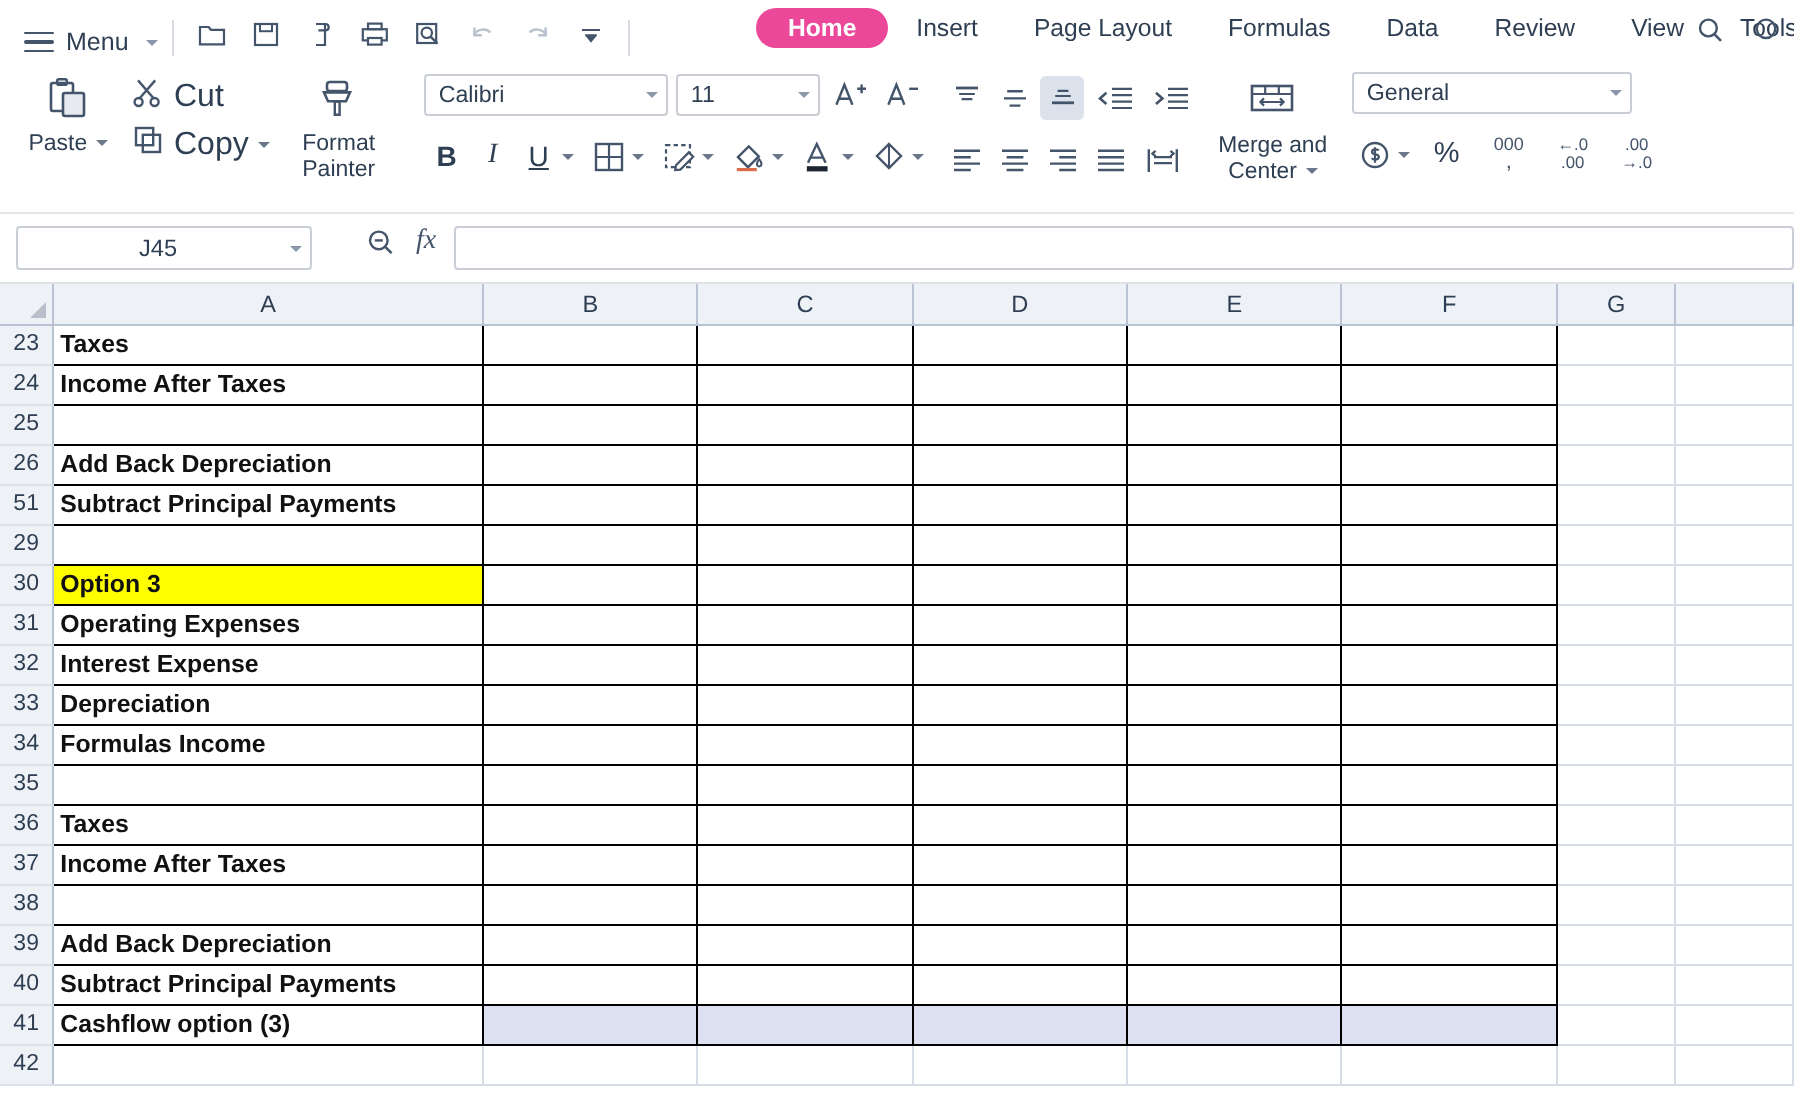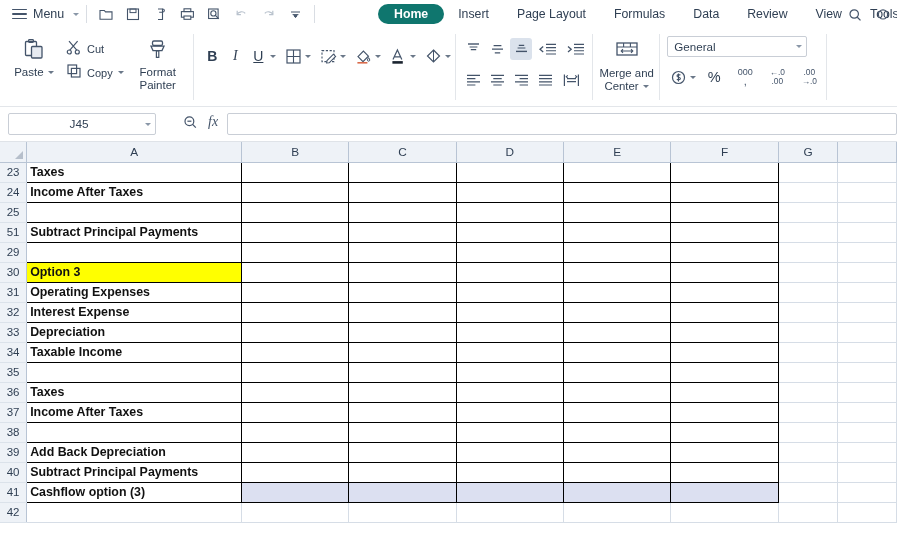--- a/index.html
+++ b/index.html
@@ -10,21 +10,21 @@
     overflow: hidden;
     background: #ffffff;
     font-family: "Liberation Sans", sans-serif;
     color: #323e4f;
   }
   #app { width: 897px; height: 553px; position: relative; background:#fff; }
 
   
   .topbar {
     height: 28px; width: 100%;
-    display: flex; align-items: center;
+    display: flex; align-items: flex-end;
     background: #ffffff;
     position: relative;
   }
   .menu-group { display:flex; align-items:center; gap:6px; padding-left:12px; }
   .hamburger { width:15px; height:11px; position:relative; }
   .hamburger i { position:absolute; left:0; width:15px; height:1.6px; background:#44546a; border-radius:1px; }
   .hamburger i:nth-child(1){ top:0; }
   .hamburger i:nth-child(2){ top:4.6px; }
   .hamburger i:nth-child(3){ top:9.2px; }
   .menu-label { font-size:12.5px; color:#2f3f53; }
@@ -41,21 +41,21 @@
   .qicon svg { display:block; }
 
   .tabs {
     display:flex; align-items:center; gap:0px;
     position:absolute; left:378px; top:0; height:28px;
   }
   .tab {
     font-size:12.3px; color:#2f3f53; padding:0 14px; height:20px;
     display:flex; align-items:center; border-radius:10px; white-space:nowrap;
   }
-  .tab.active { background:#0f766e; color:#ffffff; font-weight:600; padding:0 16px; }
+  .tab.active { background:#ec4899; color:#ffffff; font-weight:600; padding:0 16px; }
   .tabsearch { position:absolute; right:4px; top:4px; display:flex; align-items:center; gap:2px; }
 
   
   .ribbon {
     height: 79px; width:100%;
     display:flex; align-items:stretch;
     border-bottom:1px solid #e3e6ea;
     background:#ffffff;
     position:relative;
   }
@@ -66,21 +66,21 @@
   .clip { padding:4px 6px 0 8px; display:flex; align-items:flex-start; gap:2px; }
   .bigbtn {
     width:52px; display:flex; flex-direction:column; align-items:center;
     padding-top:4px;
   }
   .bigbtn .glyph { height:28px; display:flex; align-items:center; justify-content:center; }
   .bigbtn .lbl { font-size:11.5px; color:#2f3f53; line-height:13px; text-align:center; margin-top:2px; }
   .bigbtn .lbl .cc { display:inline-block; }
   .smallcol { display:flex; flex-direction:column; gap:3px; padding-top:6px; }
   .smallbtn { display:flex; align-items:center; gap:4px; height:21px; padding:0 3px; }
-  .smallbtn .t { font-size:11px; color:#2f3f53;text-align:center; }
+  .smallbtn .t { font-size:16px; color:#2f3f53;text-align:center; }
 
   .fpbtn { width:58px; }
   .fpbtn .lbl { line-height:12.5px; }
 
   
   .fontgrp { padding:8px 4px 0 8px; }
   .row1 { display:flex; align-items:center; gap:4px; }
   .row2 { display:flex; align-items:center; gap:1px; margin-top:9px; }
   .combo {
     height:21px; border:1px solid #c9ced6; border-radius:2px; background:#fff;
@@ -323,20 +323,42 @@
         <span class="lbl">
           <span class="cc">Format</span><br>
           <span class="cc">Painter</span>
         </span>
       </div>
     </div>
     <div class="rsep"></div>
 
     <div class="rgroup fontgrp">
       <div>
+        <div class="row1">
+          <div class="combo fname">
+            <span class="val">Calibri</span>
+            <span class="arr"></span>
+          </div>
+          <div class="combo fsize">
+            <span class="val">11</span>
+            <span class="arr"></span>
+          </div>
+          <div class="iconbtn">
+            <svg width="19" height="19" viewBox="0 0 19 19">
+                <path d="M2.2 14.4L6.2 4.4l4 10M3.6 11.4h5.2" stroke="#44546a" stroke-width="1.2" fill="none"></path>
+                <path d="M12.6 6.4h4.4M14.8 4.2v4.4" stroke="#44546a" stroke-width="1.2"></path>
+              </svg>
+          </div>
+          <div class="iconbtn">
+            <svg width="19" height="19" viewBox="0 0 19 19">
+                <path d="M2.2 14.4L6.2 4.4l4 10M3.6 11.4h5.2" stroke="#44546a" stroke-width="1.2" fill="none"></path>
+                <path d="M12.6 6.4h4.4" stroke="#44546a" stroke-width="1.2"></path>
+              </svg>
+          </div>
+        </div>
         <div class="row2">
           <div class="iconbtn">
             <span class="txt" style="font-weight:700;">B</span>
           </div>
           <div class="iconbtn">
             <span class="txt" style="font-style:italic;font-family:'Liberation Serif',serif;">I</span>
           </div>
           <div class="withdd">
             <div class="iconbtn">
               <span class="txt" style="text-decoration:underline;">U</span>
@@ -588,20 +610,31 @@
             <td class="cell bordered bleft" style="width: 216px;"><span></span></td>
             <td class="cell bordered" style="width: 110px;"></td>
             <td class="cell bordered" style="width: 110px;"></td>
             <td class="cell bordered" style="width: 110px;"></td>
             <td class="cell bordered" style="width: 110px;"></td>
             <td class="cell bordered" style="width: 110px;"></td>
             <td class="cell plain" style="width: 61px;"></td>
             <td class="cell plain" style="width: 60px;"></td>
           </tr>
           <tr>
+            <td class="rowh">26</td>
+            <td class="cell bordered bleft" style="width: 216px;"><span>Add Back Depreciation</span></td>
+            <td class="cell bordered" style="width: 110px;"></td>
+            <td class="cell bordered" style="width: 110px;"></td>
+            <td class="cell bordered" style="width: 110px;"></td>
+            <td class="cell bordered" style="width: 110px;"></td>
+            <td class="cell bordered" style="width: 110px;"></td>
+            <td class="cell plain" style="width: 61px;"></td>
+            <td class="cell plain" style="width: 60px;"></td>
+          </tr>
+          <tr>
             <td class="rowh">51</td>
             <td class="cell bordered bleft" style="width: 216px;"><span>Subtract Principal Payments</span></td>
             <td class="cell bordered" style="width: 110px;"></td>
             <td class="cell bordered" style="width: 110px;"></td>
             <td class="cell bordered" style="width: 110px;"></td>
             <td class="cell bordered" style="width: 110px;"></td>
             <td class="cell bordered" style="width: 110px;"></td>
             <td class="cell plain" style="width: 61px;"></td>
             <td class="cell plain" style="width: 60px;"></td>
           </tr>
@@ -655,21 +688,21 @@
             <td class="cell bordered" style="width: 110px;"></td>
             <td class="cell bordered" style="width: 110px;"></td>
             <td class="cell bordered" style="width: 110px;"></td>
             <td class="cell bordered" style="width: 110px;"></td>
             <td class="cell bordered" style="width: 110px;"></td>
             <td class="cell plain" style="width: 61px;"></td>
             <td class="cell plain" style="width: 60px;"></td>
           </tr>
           <tr>
             <td class="rowh">34</td>
-            <td class="cell bordered bleft" style="width: 216px;"><span>Taxable Income</span></td>
+            <td class="cell bordered bleft" style="width: 216px;"><span>Formulas Income</span></td>
             <td class="cell bordered" style="width: 110px;"></td>
             <td class="cell bordered" style="width: 110px;"></td>
             <td class="cell bordered" style="width: 110px;"></td>
             <td class="cell bordered" style="width: 110px;"></td>
             <td class="cell bordered" style="width: 110px;"></td>
             <td class="cell plain" style="width: 61px;"></td>
             <td class="cell plain" style="width: 60px;"></td>
           </tr>
           <tr>
             <td class="rowh">35</td>

